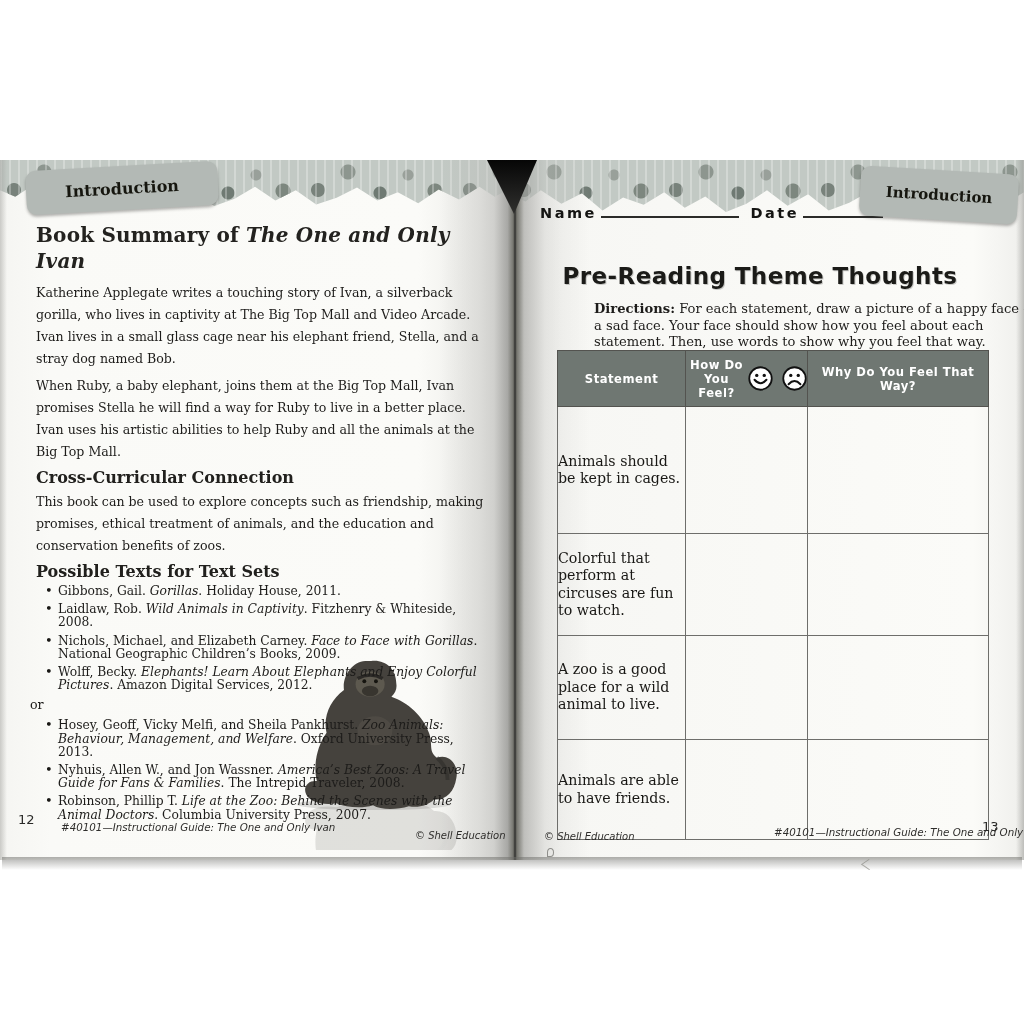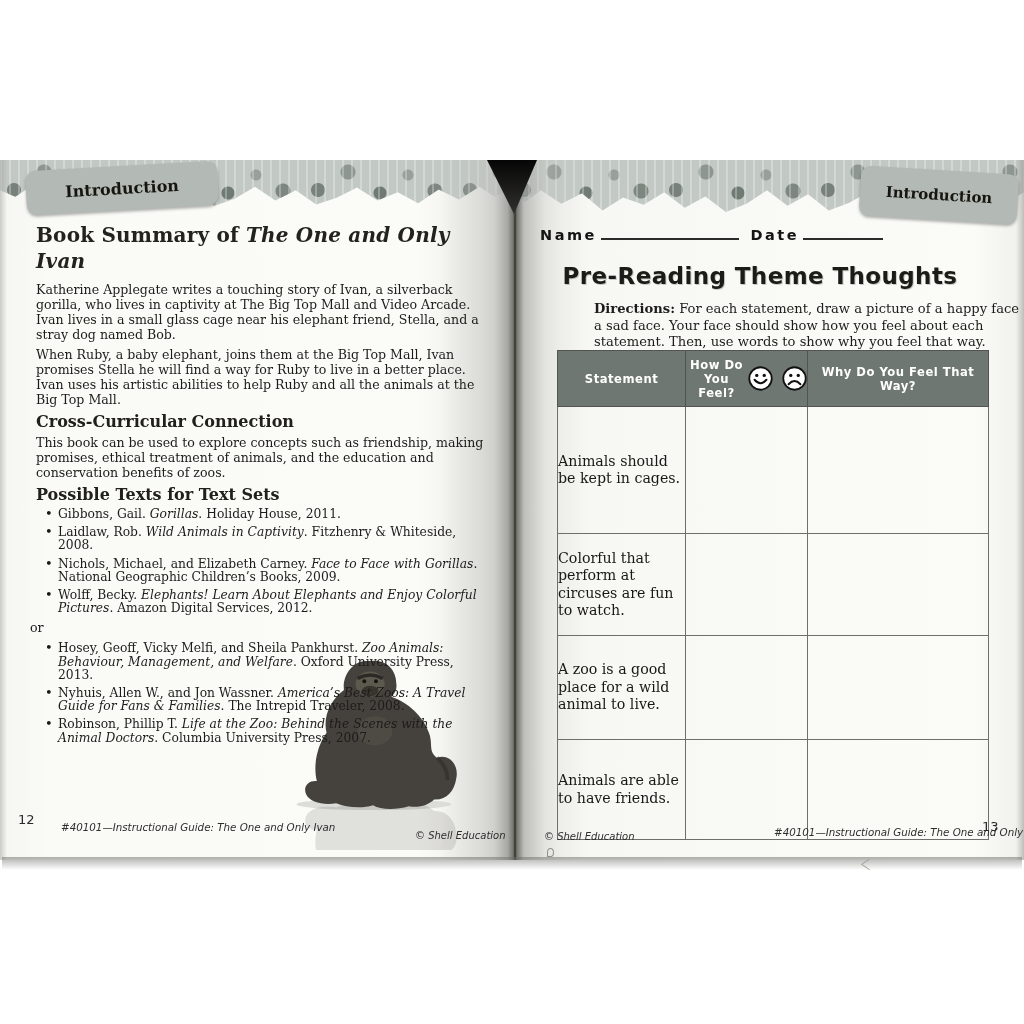--- a/index.html
+++ b/index.html
@@ -49,39 +49,39 @@
   .tab{position:absolute;background:#b3b9b5;border-radius:10px;z-index:4;
     box-shadow:0 2px 3px rgba(40,40,38,.35);display:flex;align-items:center;justify-content:center;
     font-family:"DejaVu Serif",serif;font-weight:700;color:#16160f;}
   .tab-left{left:26px;top:6px;width:192px;height:44px;transform:rotate(-3.2deg);font-size:16px;}
   .tab-right{right:6px;top:10px;width:158px;height:50px;transform:rotate(3.4deg);font-size:15px;}
 
   
   .left-flow{position:absolute;left:36px;top:62px;width:452px;z-index:2;}
   .left-flow h1{font-size:20px;font-weight:700;margin:0 0 8px;line-height:26px;letter-spacing:.2px;color:#23221f;}
   .it{font-style:italic;}
-  .left-flow p.body{font-size:12.6px;line-height:15px;margin:0 0 5px;text-align:left;}
+  .left-flow p.body{font-size:12.6px;line-height:22px;margin:0 0 5px;text-align:left;}
   .left-flow h2{font-size:16px;font-weight:700;margin:4px 0 4px;line-height:19px;color:#21201d;}
   .left-flow ul{list-style:none;margin:2px 0 0;padding:0;}
   .left-flow li{position:relative;padding-left:22px;font-size:12.3px;line-height:13.2px;margin:0 0 5px;}
   .left-flow li::before{content:"•";position:absolute;left:9px;top:-1px;font-size:13px;color:#191815;}
   .or-label{font-size:12.6px;margin:3px 0 7px -6px;}
 
   .gorilla{position:absolute;left:282px;top:494px;width:184px;height:196px;z-index:1;pointer-events:none;}
 
   .footer-item{position:absolute;white-space:nowrap;z-index:3;}
   .pgnum{font-family:"DejaVu Sans",sans-serif;font-size:13px;color:#2a2a28;}
   .guide{font-family:"DejaVu Sans",sans-serif;font-style:italic;font-size:10.3px;color:#2e2d2b;}
   .copyr{font-family:"DejaVu Sans",sans-serif;font-style:italic;font-size:10px;color:#2e2d2b;}
   .f-12{left:18px;top:652px;}
   .f-guide-l{left:61px;top:661px;}
   .f-copy-l{left:415px;top:670px;}
 
   
-  .namedate{position:absolute;left:30px;top:65px;width:440px;z-index:2;
+  .namedate{position:absolute;left:30px;top:43px;width:440px;z-index:2;
     font-family:"DejaVu Sans",sans-serif;font-weight:700;font-size:14.5px;letter-spacing:2.5px;color:#141412;}
   .nd-line{display:inline-block;border-bottom:2px solid #2b2b29;height:13px;margin:0 4px;}
   .nd-line.name{width:138px;}
   .nd-line.date{width:80px;}
 
   .rp-title{position:absolute;left:20px;top:88px;width:460px;text-align:center;z-index:2;
     font-family:"DejaVu Sans",sans-serif;font-weight:700;font-size:23px;letter-spacing:.4px;color:#1b1b18;
     text-shadow:1px 1px 0 rgba(60,60,55,.25);}
   .directions{position:absolute;left:40px;top:128px;width:447px;z-index:2;
     font-size:13.1px;line-height:16.5px;margin-left:44px;}

